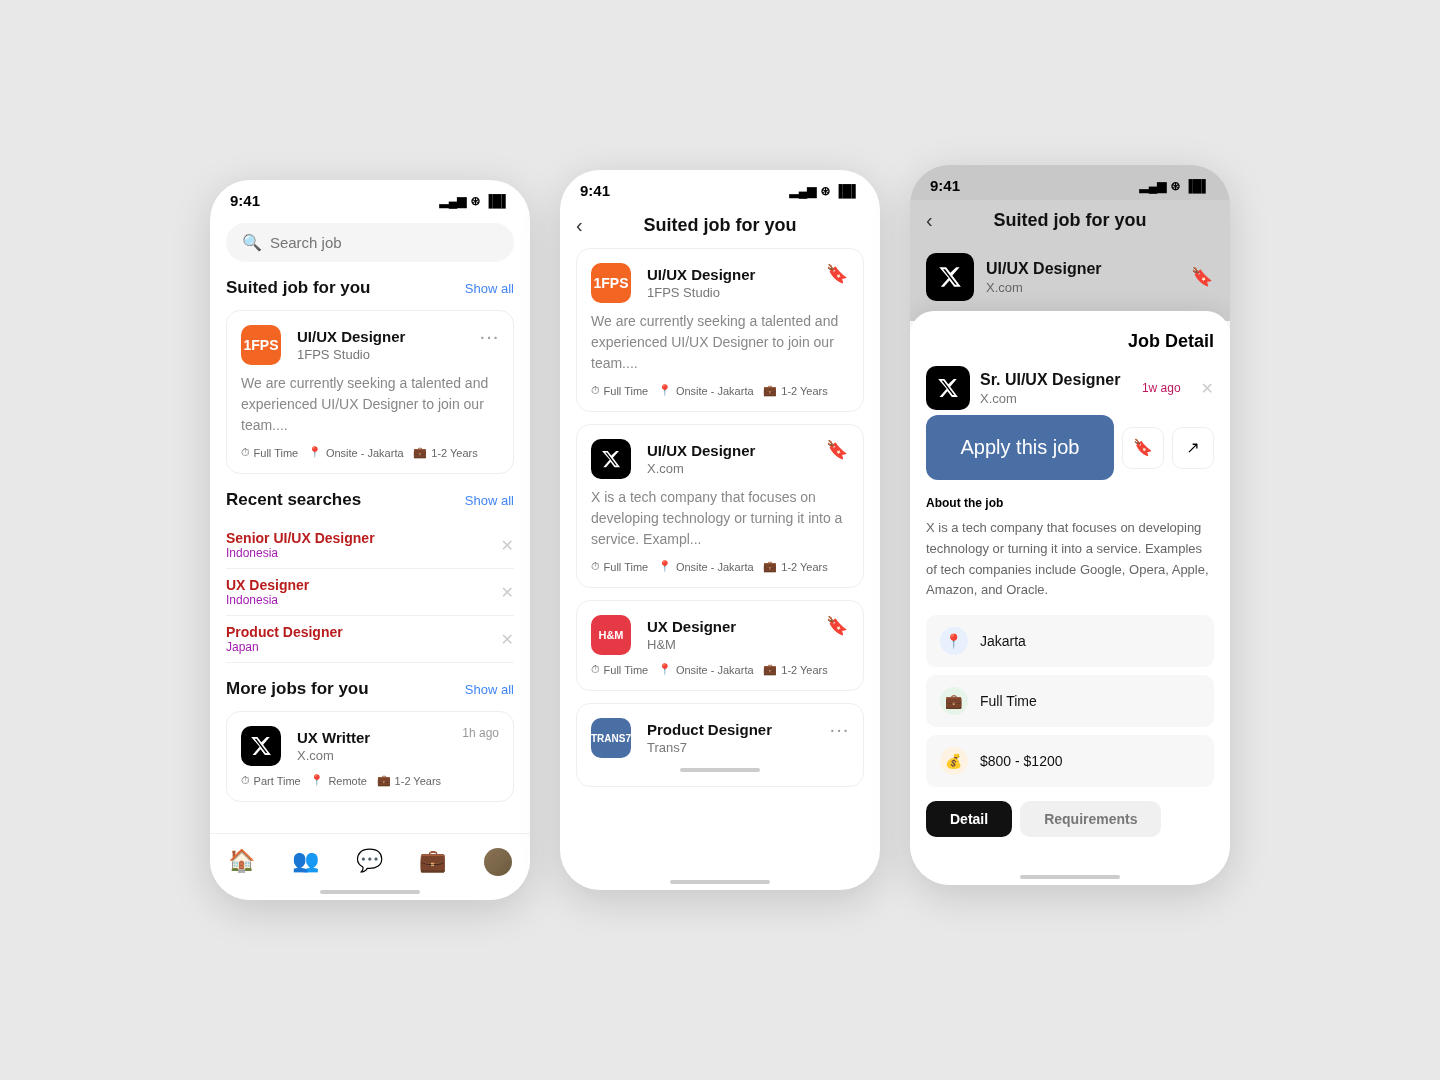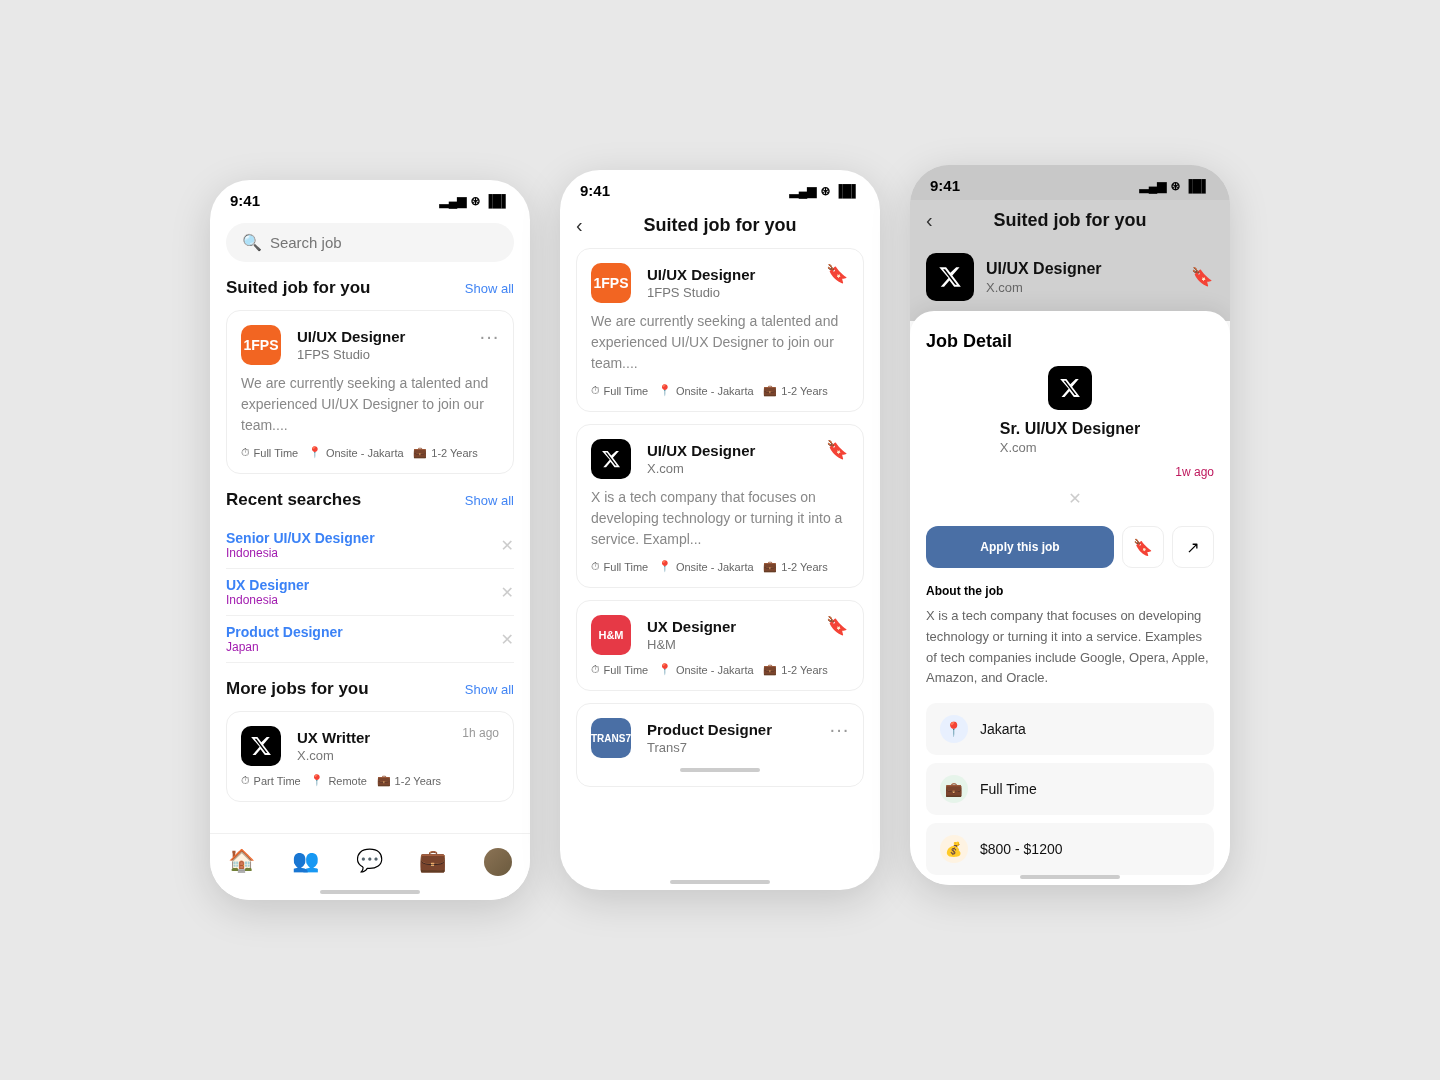--- a/index.html
+++ b/index.html
@@ -110,21 +110,21 @@
       font-size: 11px; color: #666;
     }
     .tag-icon { font-size: 11px; }
 
     .recent-searches { margin: 16px 0; }
     .search-item {
       display: flex; justify-content: space-between; align-items: center;
       padding: 8px 0;
       border-bottom: 1px solid #f0f0f0;
     }
-    .search-item-text .title { font-size: 14px; font-weight: 600; color: #3b82f6; }
+    .search-item-text .title { font-size: 14px; font-weight: 600; color: #b91c1c; }
     .search-item-text .subtitle { font-size: 12px; color: #a21caf; }
     .close-btn { color: #ccc; font-size: 16px; cursor: pointer; }
 
     
     .bottom-nav {
       position: absolute;
       bottom: 0; left: 0; right: 0;
       background: #fff;
       border-top: 1px solid #f0f0f0;
       display: flex;
@@ -183,45 +183,45 @@
 
     .job-detail-sheet {
       background: #fff;
       border-radius: 24px 24px 0 0;
       padding: 20px 16px;
       flex: 1;
       margin-top: -10px;
       box-shadow: 0 -4px 20px rgba(0,0,0,0.08);
     }
 
-    .sheet-title { font-size: 18px; font-weight: 700; margin-bottom: 14px; }
+    .sheet-title { font-size: 18px; font-weight: 700; margin-bottom: 14px; text-align: right; }
 
     .detail-job-row {
-      display: flex; align-items: center; gap: 10px; margin-bottom: 18px; flex-direction: column;
+      display: flex; align-items: center; gap: 10px; margin-bottom: 5px;
     }
     .detail-job-info .job-title { font-size: 16px; }
     .detail-job-info .job-company { color: #777; font-size: 13px; }
     .time-ago { margin-left: auto; font-size: 12px; color: #be185d; }
     .action-icon-btn {
       width: 42px; height: 42px;
       border: 1px solid #eee; border-radius: 10px;
       display: flex; align-items: center; justify-content: center;
       font-size: 16px; cursor: pointer; background: #fff; flex-shrink: 0;
     }
 
     .apply-row { display: flex; gap: 8px; align-items: center; margin-bottom: 16px; }
     .apply-btn-inline {
       flex: 1;
       background: #4a6fa5;
       color: white;
       border: none;
       border-radius: 12px;
-      padding: 14px;
-      font-size: 12px;
-      font-weight: 700;
+      padding: 21px;
+      font-size: 20px;
+      font-weight: 400;
       cursor: pointer;
     }
 
     .about-section { margin-bottom: 14px; }
     .about-title { font-size: 12px; font-weight: 700; margin-bottom: 8px; }
     .about-text { font-size: 13px; color: #666; line-height: 1.6; }
 
     .detail-chips { display: flex; flex-direction: column; gap: 8px; }
     .detail-chip {
       display: flex; align-items: center; gap: 12px;
@@ -555,15 +555,19 @@
       <div class="detail-chip">
         <div class="chip-icon chip-green">💼</div>
         <span>Full Time</span>
       </div>
       <div class="detail-chip">
         <div class="chip-icon chip-orange">💰</div>
         <span>$800 - $1200</span>
       </div>
     </div>
 
+    <div class="detail-tabs">
+      <button class="tab-btn tab-active">Detail</button>
+      <button class="tab-btn tab-inactive">Requirements</button>
+    </div>
   </div>
   <div class="home-indicator"></div>
 </div>
 
 </body></html>

